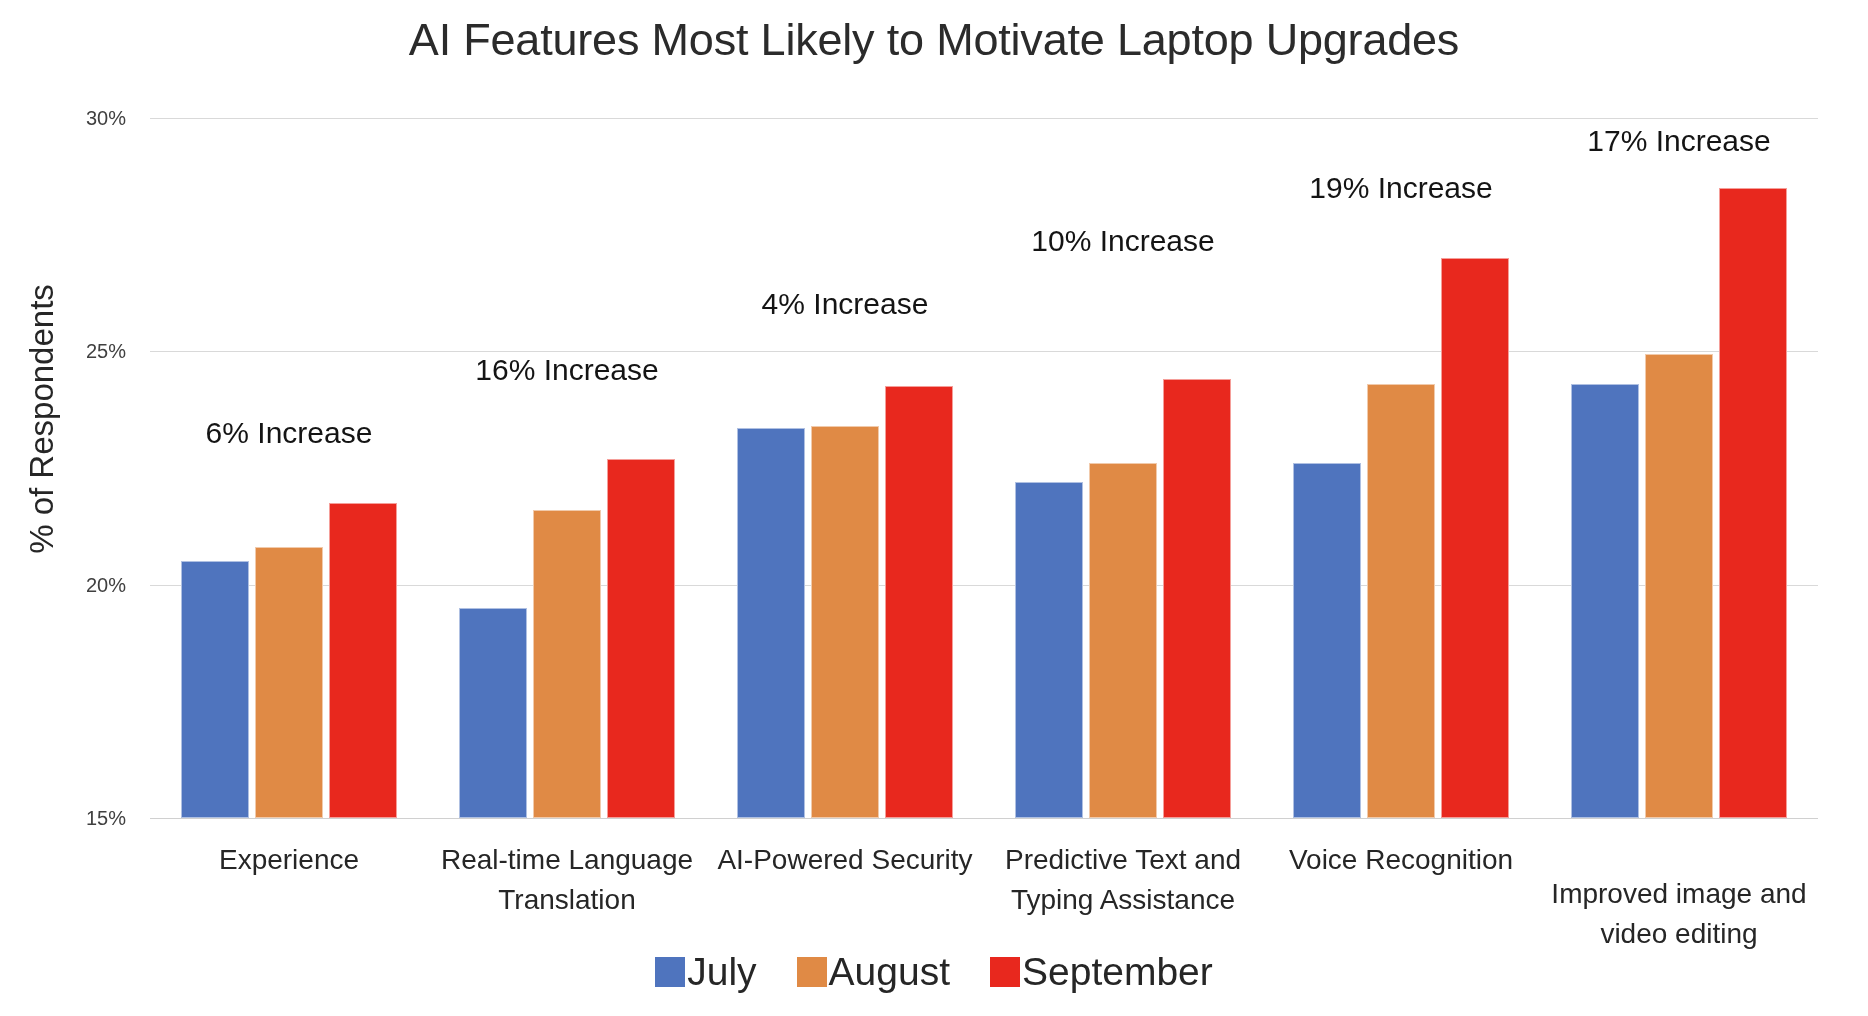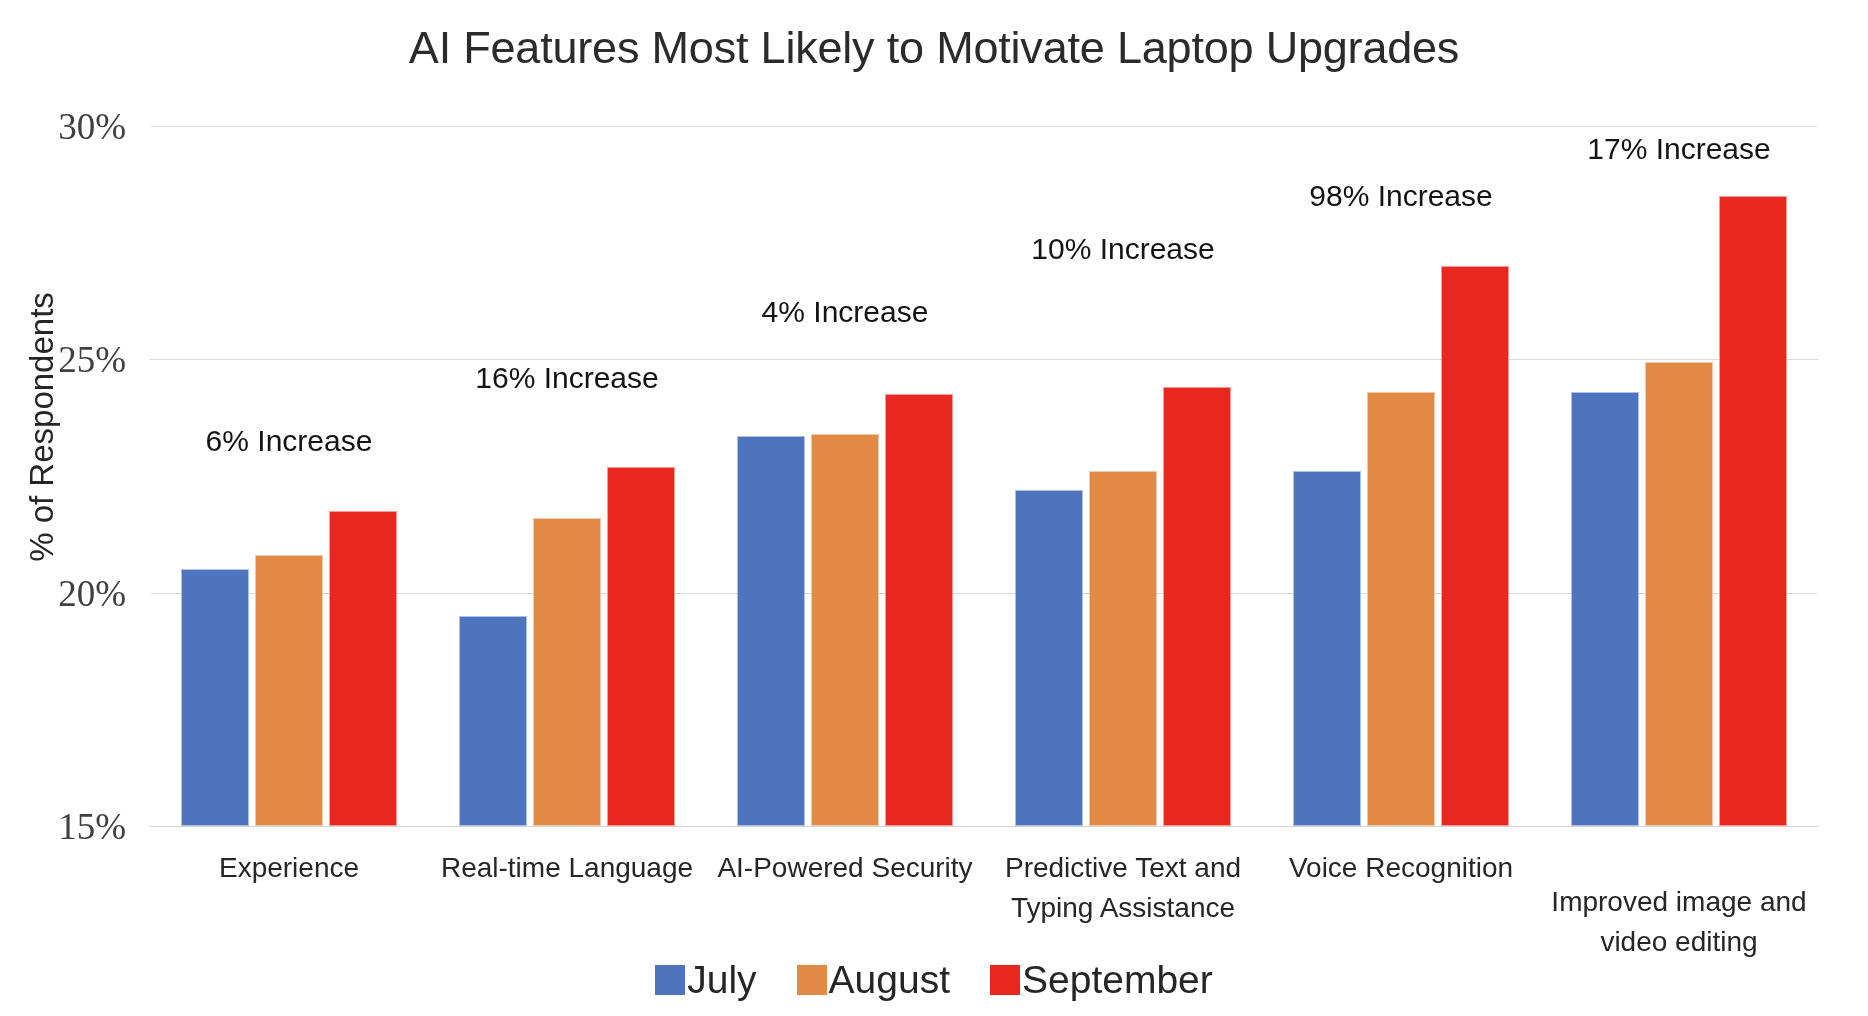--- a/index.html
+++ b/index.html
@@ -11,21 +11,21 @@
     width: 1868px;
     height: 1016px;
     font-family: "Liberation Sans", sans-serif;
     color: #262626;
     overflow: hidden;
     position: relative;
   }
 
   #chart-root {
     position: absolute;
-    left: 0; top: 8px;
+    left: 0; top: 0;
     width: 1868px;
     height: 716px;
   }
 
   
   #chart-title {
     position: absolute;
     left: 0;
     top: 14px;
     width: 1868px;
@@ -67,25 +67,24 @@
     height: 1px;
     background: #d9d9d9;
   }
   .gridline.baseline { background: #d0d0d0; }
 
   .ytick-label {
     position: absolute;
     right: 1692px;   
     width: 120px;
     text-align: right;
-    font-size: 37px;
+    font-size: 20px;
     color: #404040;
     transform: translateY(-50%);
     white-space: nowrap;
-    font-family: Liberation Serif, serif;
   }
 
   
   .group {
     position: absolute;
     bottom: 0;
     height: 700px;
   }
 
   .bar {
@@ -195,31 +194,32 @@
           <div class="bar" title="July: 24.3%" style="left: 31px; width: 68px; height: 434px; background: rgb(79, 116, 190);"></div>
           <div class="bar" title="August: 24.95%" style="left: 105px; width: 68px; height: 464.333px; background: rgb(224, 138, 69);"></div>
           <div class="bar" title="September: 28.5%" style="left: 179px; width: 68px; height: 630px; background: rgb(232, 40, 30);"></div>
         </div>
       </div>
     <div id="annotations">
         <div class="annotation" style="left: 139px; top: 297.667px;">6% Increase</div>
         <div class="annotation" style="left: 417px; top: 234.667px;">16% Increase</div>
         <div class="annotation" style="left: 695px; top: 169.333px;">4% Increase</div>
         <div class="annotation" style="left: 973px; top: 106.333px;">10% Increase</div>
-        <div class="annotation" style="left: 1251px; top: 52.6667px;">98% Increase</div>
+        <div class="annotation" style="left: 1251px; top: 52.6667px;">19% Increase</div>
         <div class="annotation" style="left: 1529px; top: 6px;">17% Increase</div>
       </div>
   </div>
 
   <div id="cat-labels">
       <div class="cat-label" style="left: 289px; top: 840px; width: 298px;">
         <span>Experience</span>
       </div>
       <div class="cat-label" style="left: 567px; top: 840px; width: 298px;">
         <span>Real-time Language</span>
+        <span>Translation</span>
       </div>
       <div class="cat-label" style="left: 845px; top: 840px; width: 298px;">
         <span>AI-Powered Security</span>
       </div>
       <div class="cat-label" style="left: 1123px; top: 840px; width: 298px;">
         <span>Predictive Text and</span>
         <span>Typing Assistance</span>
       </div>
       <div class="cat-label" style="left: 1401px; top: 840px; width: 298px;">
         <span>Voice Recognition</span>

